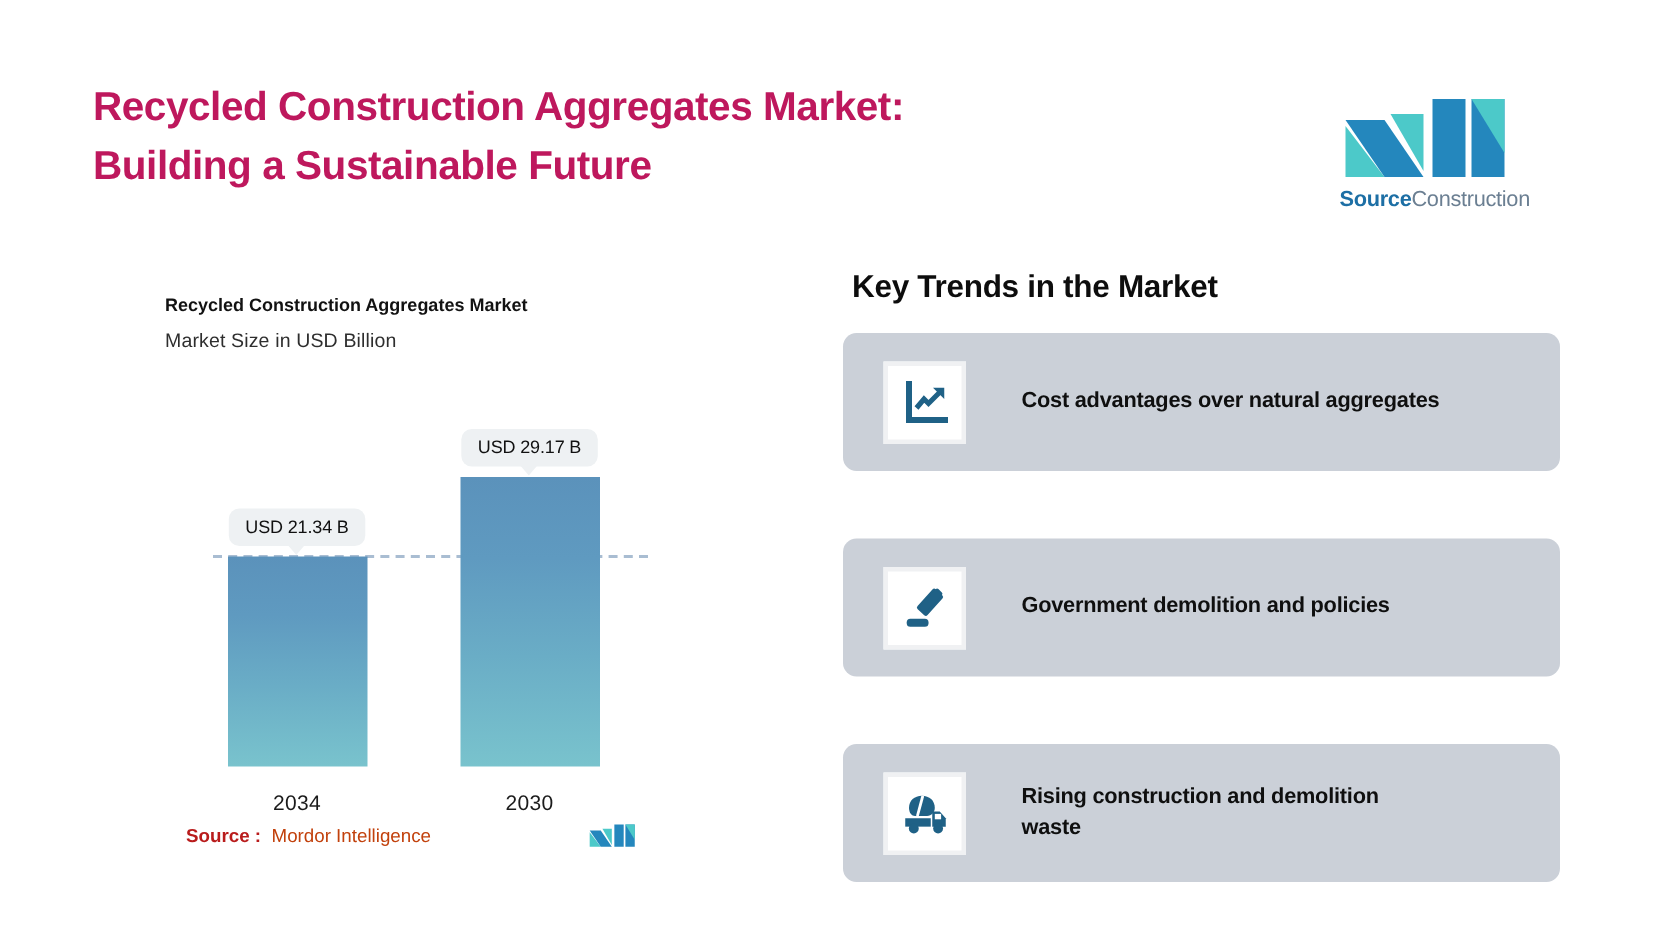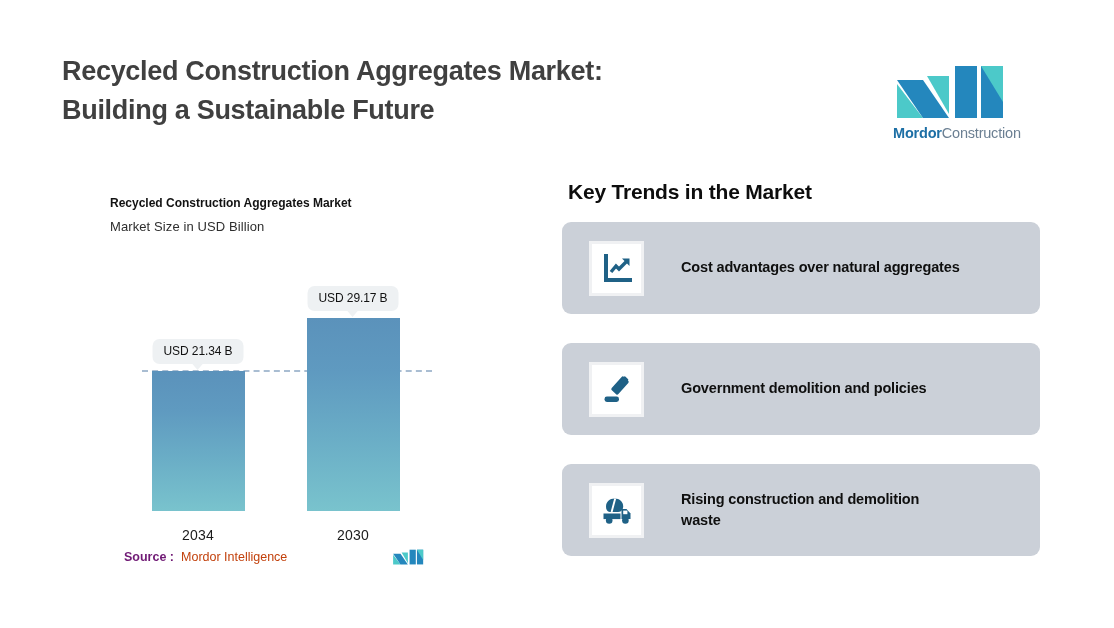--- a/index.html
+++ b/index.html
@@ -21,21 +21,21 @@
     position: absolute;
     left: 62px;
     top: 52px;
     width: 760px;
   }
   #page-title {
     font-size: 27px;
     font-weight: bold;
     line-height: 1.45;
     letter-spacing: -0.3px;
-    color: #404040;
+    color: #be185d;
     margin: 0;
     white-space: pre-line;
   }
 
   #brand-logo {
     position: absolute;
     left: 893px;
     top: 62px;
     width: 122px;
     text-align: center;
@@ -158,21 +158,21 @@
     position: absolute;
     left: 14px;
     top: 352px;
     width: 326px;
     display: flex;
     align-items: center;
     font-size: 12.5px;
   }
   #chart-source .src-key {
     font-weight: bold;
-    color: #701a75;
+    color: #b91c1c;
   }
   #chart-source .src-val {
     color: #c2410c;
     margin-left: 7px;
   }
   #chart-source .src-mark {
     margin-left: auto;
     margin-right: 24px;
     display: block;
   }
@@ -190,21 +190,21 @@
     color: #0d0d0d;
     letter-spacing: -0.2px;
     margin: 0 0 18px 6px;
   }
   .trend-card {
     display: flex;
     align-items: center;
     background: #cbd0d8;
     border-radius: 9px;
     height: 92px;
-    margin-bottom: 29px;
+    margin-bottom: 45px;
     padding-left: 27px;
     box-sizing: border-box;
   }
   .trend-icon-box {
     width: 55px;
     height: 55px;
     background: #ffffff;
     border: 3px solid #f0f1f3;
     box-sizing: border-box;
     display: flex;
@@ -233,21 +233,21 @@
 <div id="brand-logo">
   <svg class="mark" viewBox="0 0 120 56">
     <polygon points="4,56 4,22 30,56" fill="#4cc9c9"></polygon>
     <polygon points="4,18 30,18 56,56 30,56" fill="#2487bd"></polygon>
     <polygon points="34,14 56,14 56,52" fill="#4cc9c9"></polygon>
     <polygon points="62,4 84,4 84,56 62,56" fill="#2487bd"></polygon>
     <polygon points="88,4 110,4 110,56 88,56" fill="#2487bd"></polygon>
     <polygon points="88,4 110,4 110,40" fill="#4cc9c9"></polygon>
   </svg>
   <div class="wordmark">
-    <span class="w1">Mordor</span><span class="w2">Construction</span>
+    <span class="w1">Source</span><span class="w2">Construction</span>
   </div>
 </div>
 
 <div id="chart-panel">
 
   <div id="chart-title">Recycled Construction Aggregates Market</div>
   <div id="chart-subtitle">Market Size in USD Billion</div>
 
   <div id="plot">
     <div class="gridline"></div>

